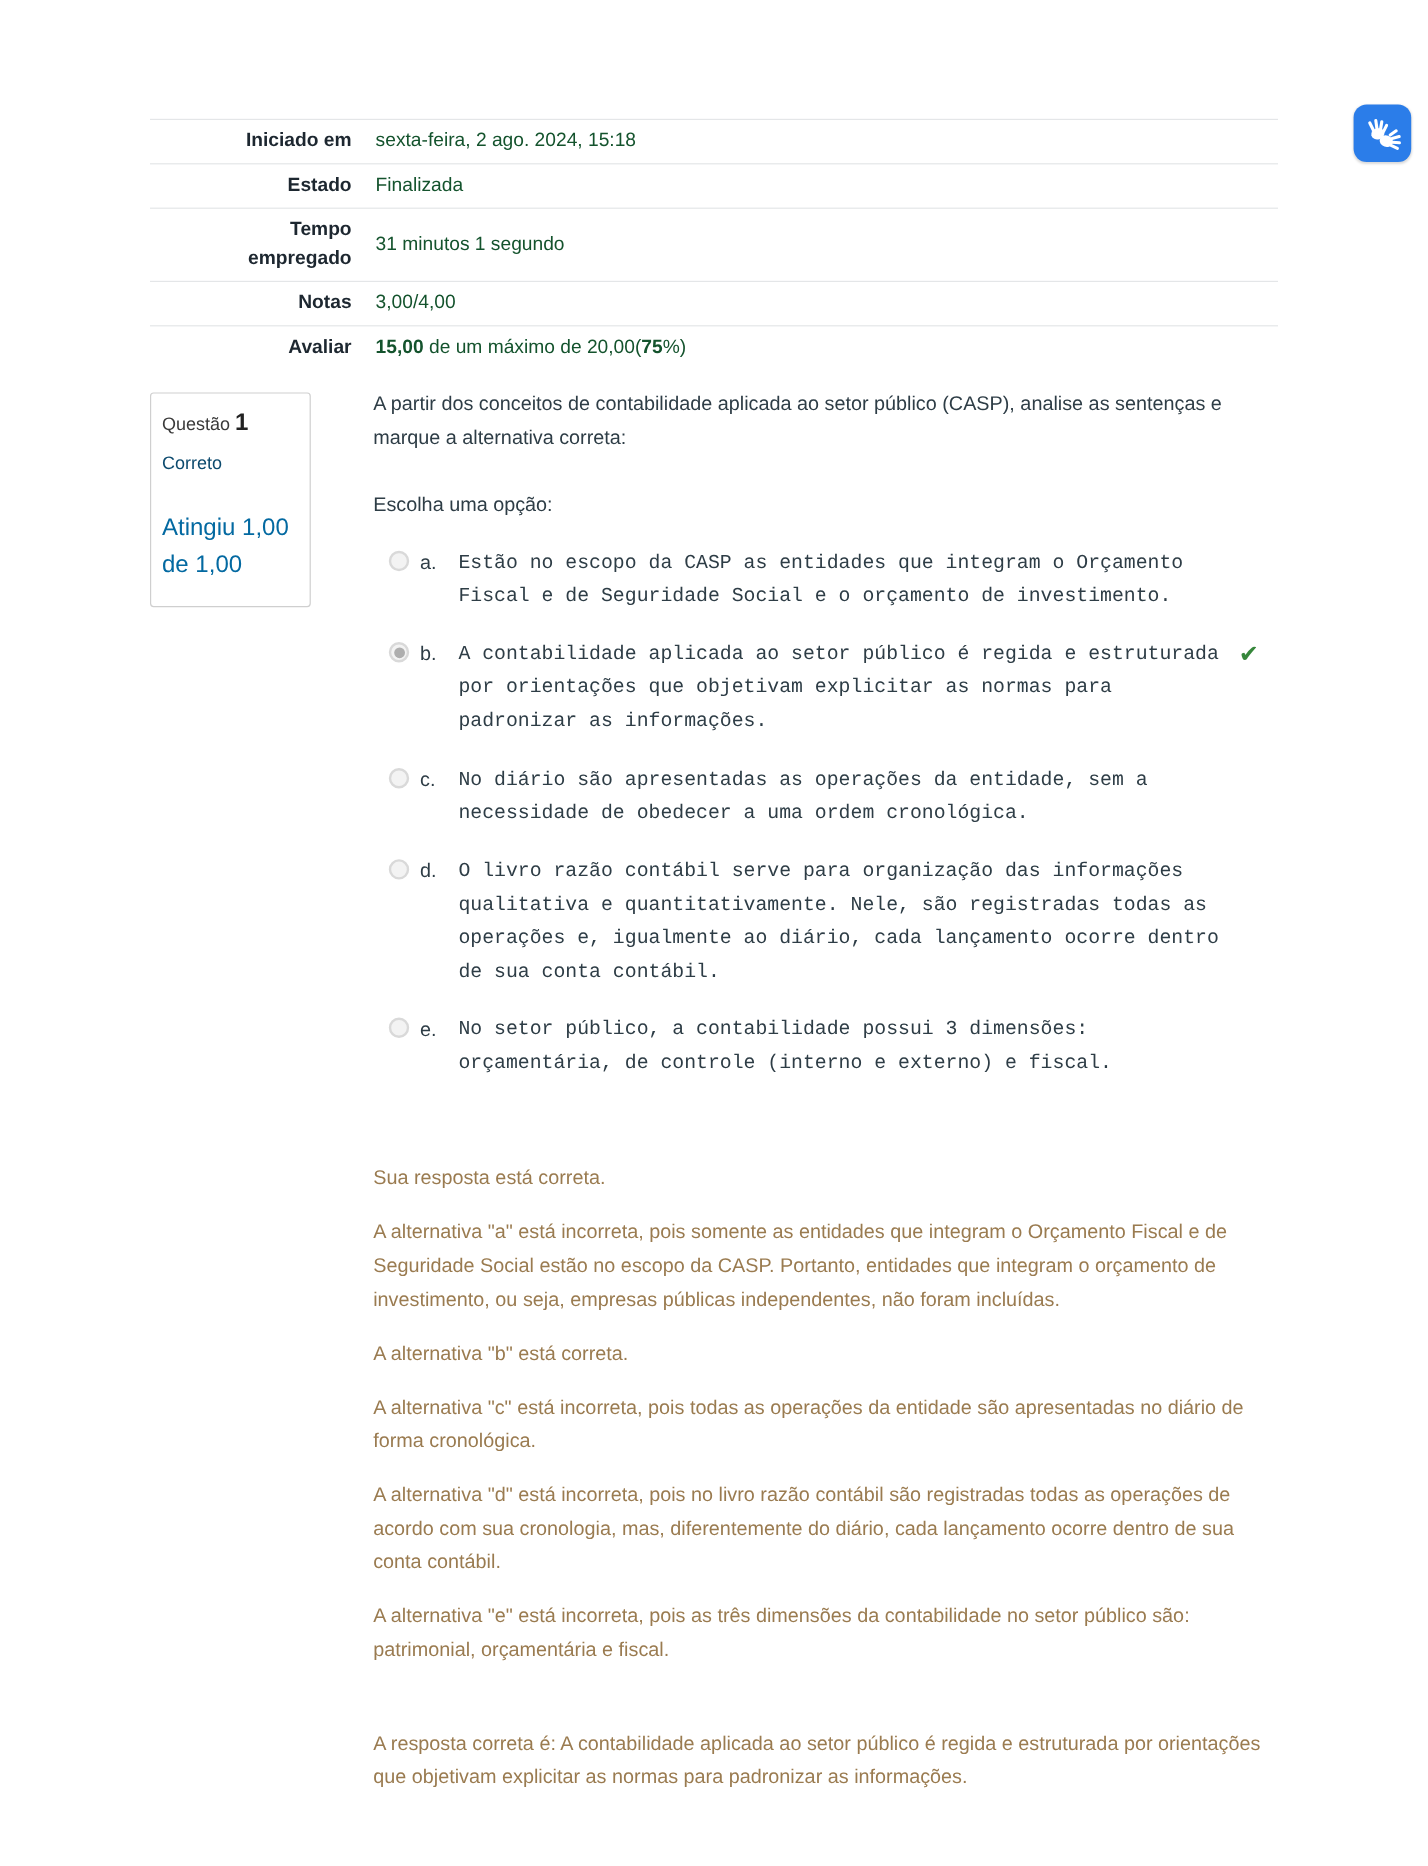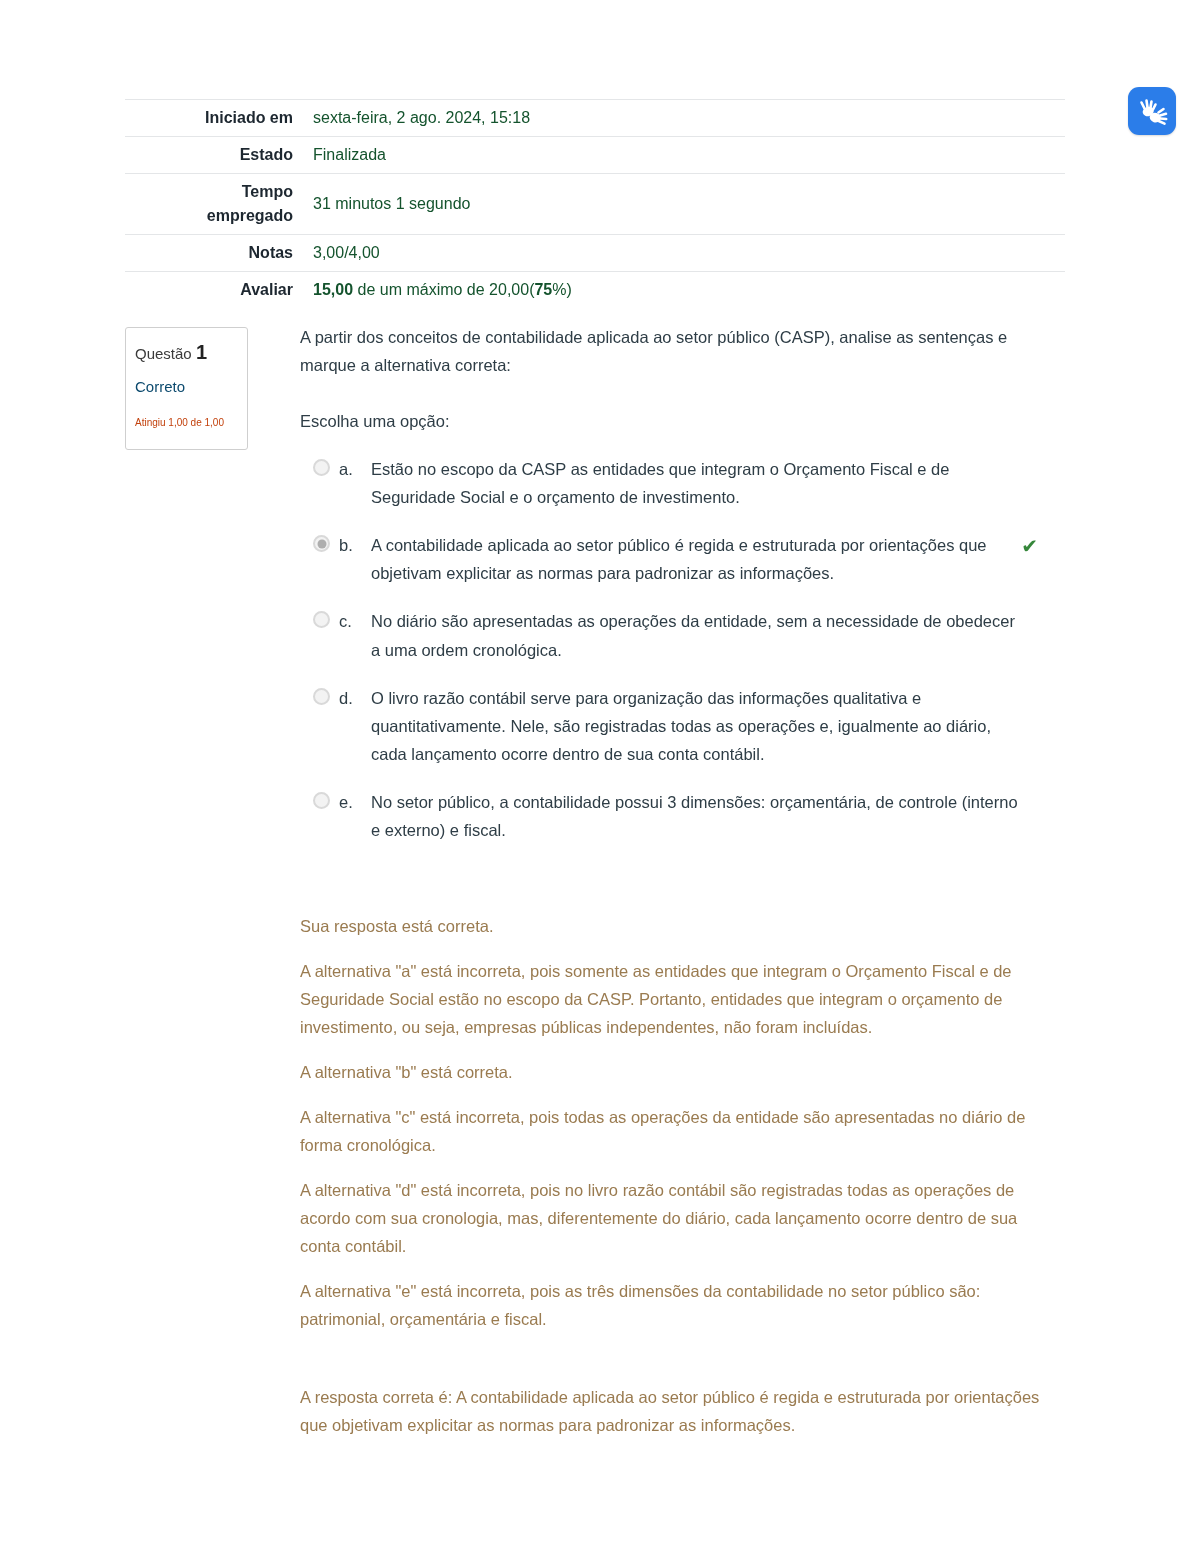--- a/index.html
+++ b/index.html
@@ -30,28 +30,28 @@
   .summary-label{
     width:168px;padding-left:38px;text-align:right;
     font-weight:bold;color:#1d2730;flex-shrink:0;
   }
   .summary-value{margin-left:20px;color:#14532d;}
   .summary-value .b{font-weight:bold;}
 
   
   .question-wrap{display:flex;margin-top:19px;}
   .qinfo{
-    width:123px;flex-shrink:0;align-self:flex-start;
+    width:134px;flex-shrink:0;align-self:flex-start;
     border:1px solid #cfcfcf;border-radius:3px;
     padding:13px 9px 18px 9px;background:#fff;
   }
   .qinfo .qnum{font-size:15px;color:#3a3a3a;}
   .qinfo .qnum .n{font-size:20px;font-weight:bold;color:#222;}
   .qinfo .qstate{font-size:15px;color:#0c4a6e;margin-top:14px;}
-  .qinfo .qgrade{font-size:10px;color:#c2410c;margin-top:20px;line-height:1.55;}
+  .qinfo .qgrade{font-size:20px;color:#0369a1;margin-top:30px;line-height:1.55;}
 
   .qcontent{
     margin-left:52px;width:740px;
     font-size:16.5px;color:var(--question-ink);line-height:1.7;
   }
   .qtext{margin-top:-4px;}
   .qprompt{margin-top:28px;}
 
   .options{margin-top:12px;}
   .option{
@@ -62,21 +62,21 @@
     width:17px;height:17px;border-radius:50%;
     border:2px solid #d9d9d9;background:#f3f3f3;
     flex-shrink:0;margin-top:4px;position:relative;
   }
   .option.is-selected .radio::after{
     content:"";position:absolute;left:50%;top:50%;
     width:9px;height:9px;border-radius:50%;
     background:#aeaeae;transform:translate(-50%,-50%);
   }
   .letter{width:32px;margin-left:9px;flex-shrink:0;}
-  .opt-text{width:648px;}
+  .opt-text{width:648px;font-family:Liberation Mono, monospace;}
   .check{
     position:absolute;right:2px;top:1px;
     color:var(--correct-green);font-size:20px;font-weight:bold;
     visibility:hidden;line-height:1.4;
   }
   .option.is-correct .check{visibility:visible;}
 
   
   .feedback{margin-top:68px;color:var(--feedback-brown);width:740px;}
   .feedback p{margin:0 0 17px 0;font-size:16.5px;line-height:1.7;}

